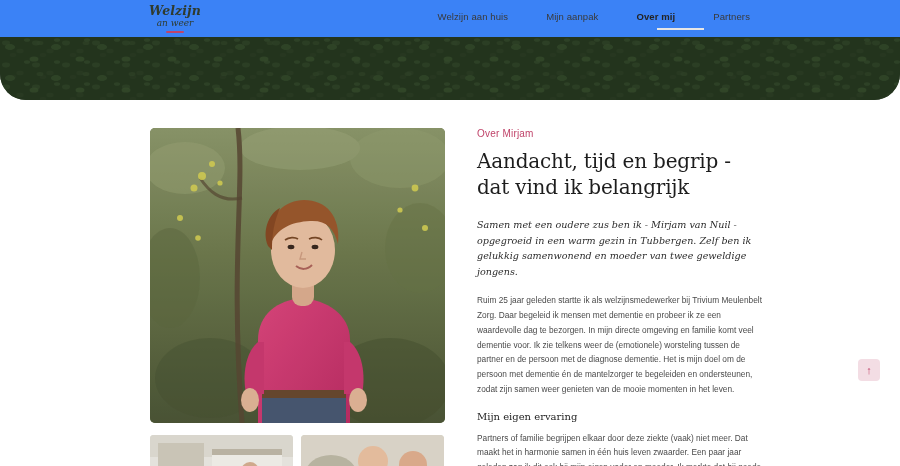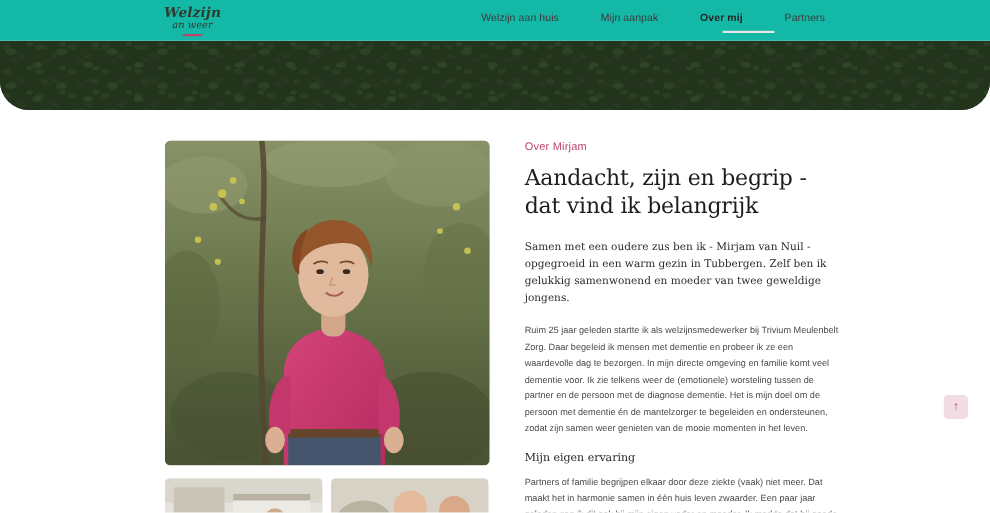--- a/index.html
+++ b/index.html
@@ -20,21 +20,21 @@
     background: #ffffff;
     overflow: hidden;
   }
 
   
   .site-header {
     position: absolute;
     top: 0; left: 0;
     width: 900px;
     height: 37px;
-    background: #14b8a6;
+    background: #3b82f6;
     z-index: 40;
     display: flex;
     align-items: center;
   }
 
   .logo {
     position: absolute;
     left: 146px;
     top: 5px;
     width: 58px;
@@ -178,20 +178,21 @@
     font-size: 20px;
     line-height: 1.28;
     color: #1d1d1d;
     font-weight: normal;
     margin: 0 0 17px 0;
     letter-spacing: -0.2px;
   }
 
   .lead {
     font-family: "DejaVu Serif", serif;
+    font-style: italic;
     font-size: 9.6px;
     line-height: 1.62;
     color: #2b2b2b;
     margin: 0 0 14px 0;
   }
 
   p.body {
     font-size: 8.3px;
     line-height: 1.78;
     color: #4a4a4a;
@@ -362,21 +363,21 @@
             <rect x="56" y="40" width="34" height="19" fill="#9aa7b5"></rect>
             <circle cx="112" cy="30" r="14" fill="#d9a98a"></circle>
             <rect x="96" y="44" width="34" height="15" fill="#7f8b70"></rect>
           </svg>
         </div>
       </div>
     </div>
 
     <div class="text-col">
       <div class="eyebrow">Over Mirjam</div>
-      <h1 class="title">Aandacht, zijn en begrip - dat vind ik belangrijk</h1>
+      <h1 class="title">Aandacht, tijd en begrip - dat vind ik belangrijk</h1>
       <p class="lead">Samen met een oudere zus ben ik - Mirjam van Nuil - opgegroeid in een warm gezin in Tubbergen. Zelf ben ik gelukkig samenwonend en moeder van twee geweldige jongens.</p>
       <p class="body">Ruim 25 jaar geleden startte ik als welzijnsmedewerker bij Trivium Meulenbelt Zorg. Daar begeleid ik mensen met dementie en probeer ik ze een waardevolle dag te bezorgen. In mijn directe omgeving en familie komt veel dementie voor. Ik zie telkens weer de (emotionele) worsteling tussen de partner en de persoon met de diagnose dementie. Het is mijn doel om de persoon met dementie én de mantelzorger te begeleiden en ondersteunen, zodat zijn samen weer genieten van de mooie momenten in het leven.</p>
       <h2 class="sub">Mijn eigen ervaring</h2>
       <p class="body">Partners of familie begrijpen elkaar door deze ziekte (vaak) niet meer. Dat maakt het in harmonie samen in één huis leven zwaarder. Een paar jaar geleden zag ik dit ook bij mijn eigen vader en moeder. Ik merkte dat bij goede begeleiding van de partner/mantelzorger (in dit geval mijn vader), meer begrip ontstaat voor het gedrag dat iemand met dementie laat zien. Het gaat vaak om het bereiken van 'successen': kleine dingen die juist heel waardevol zijn voor de persoon met dementie en de omgeving.</p>
 
     </div>
 
     <div class="to-top">
       <span>↑</span>
     </div>

